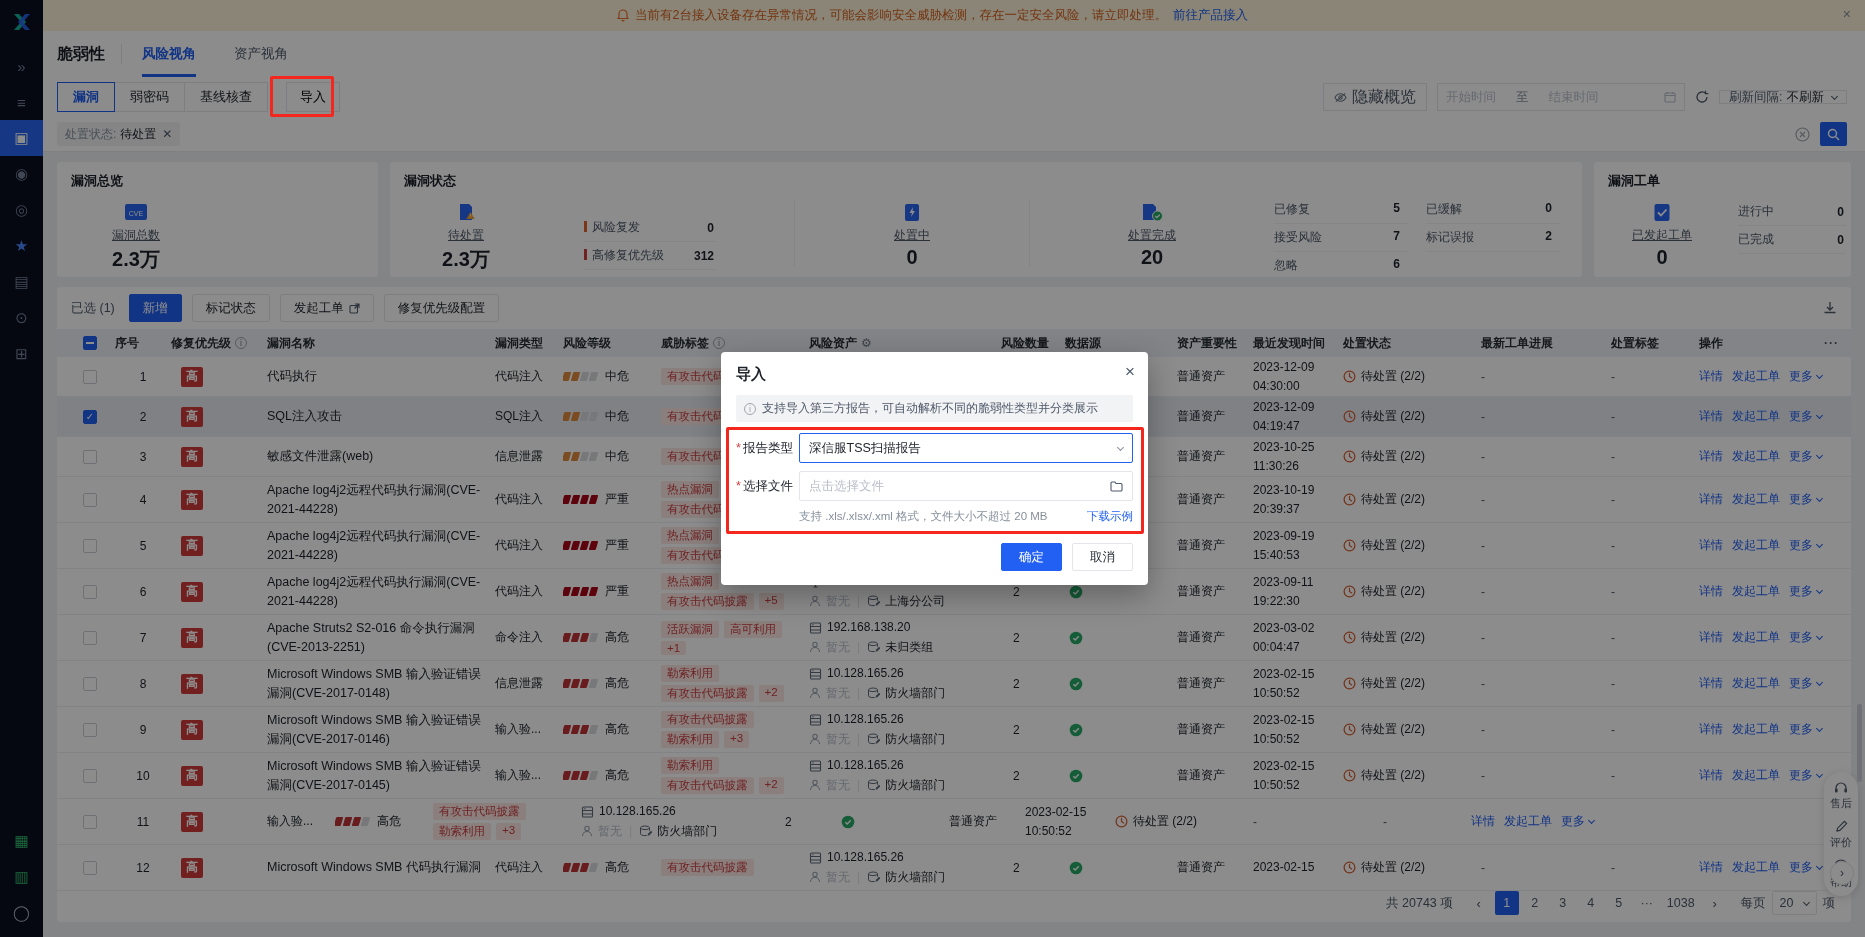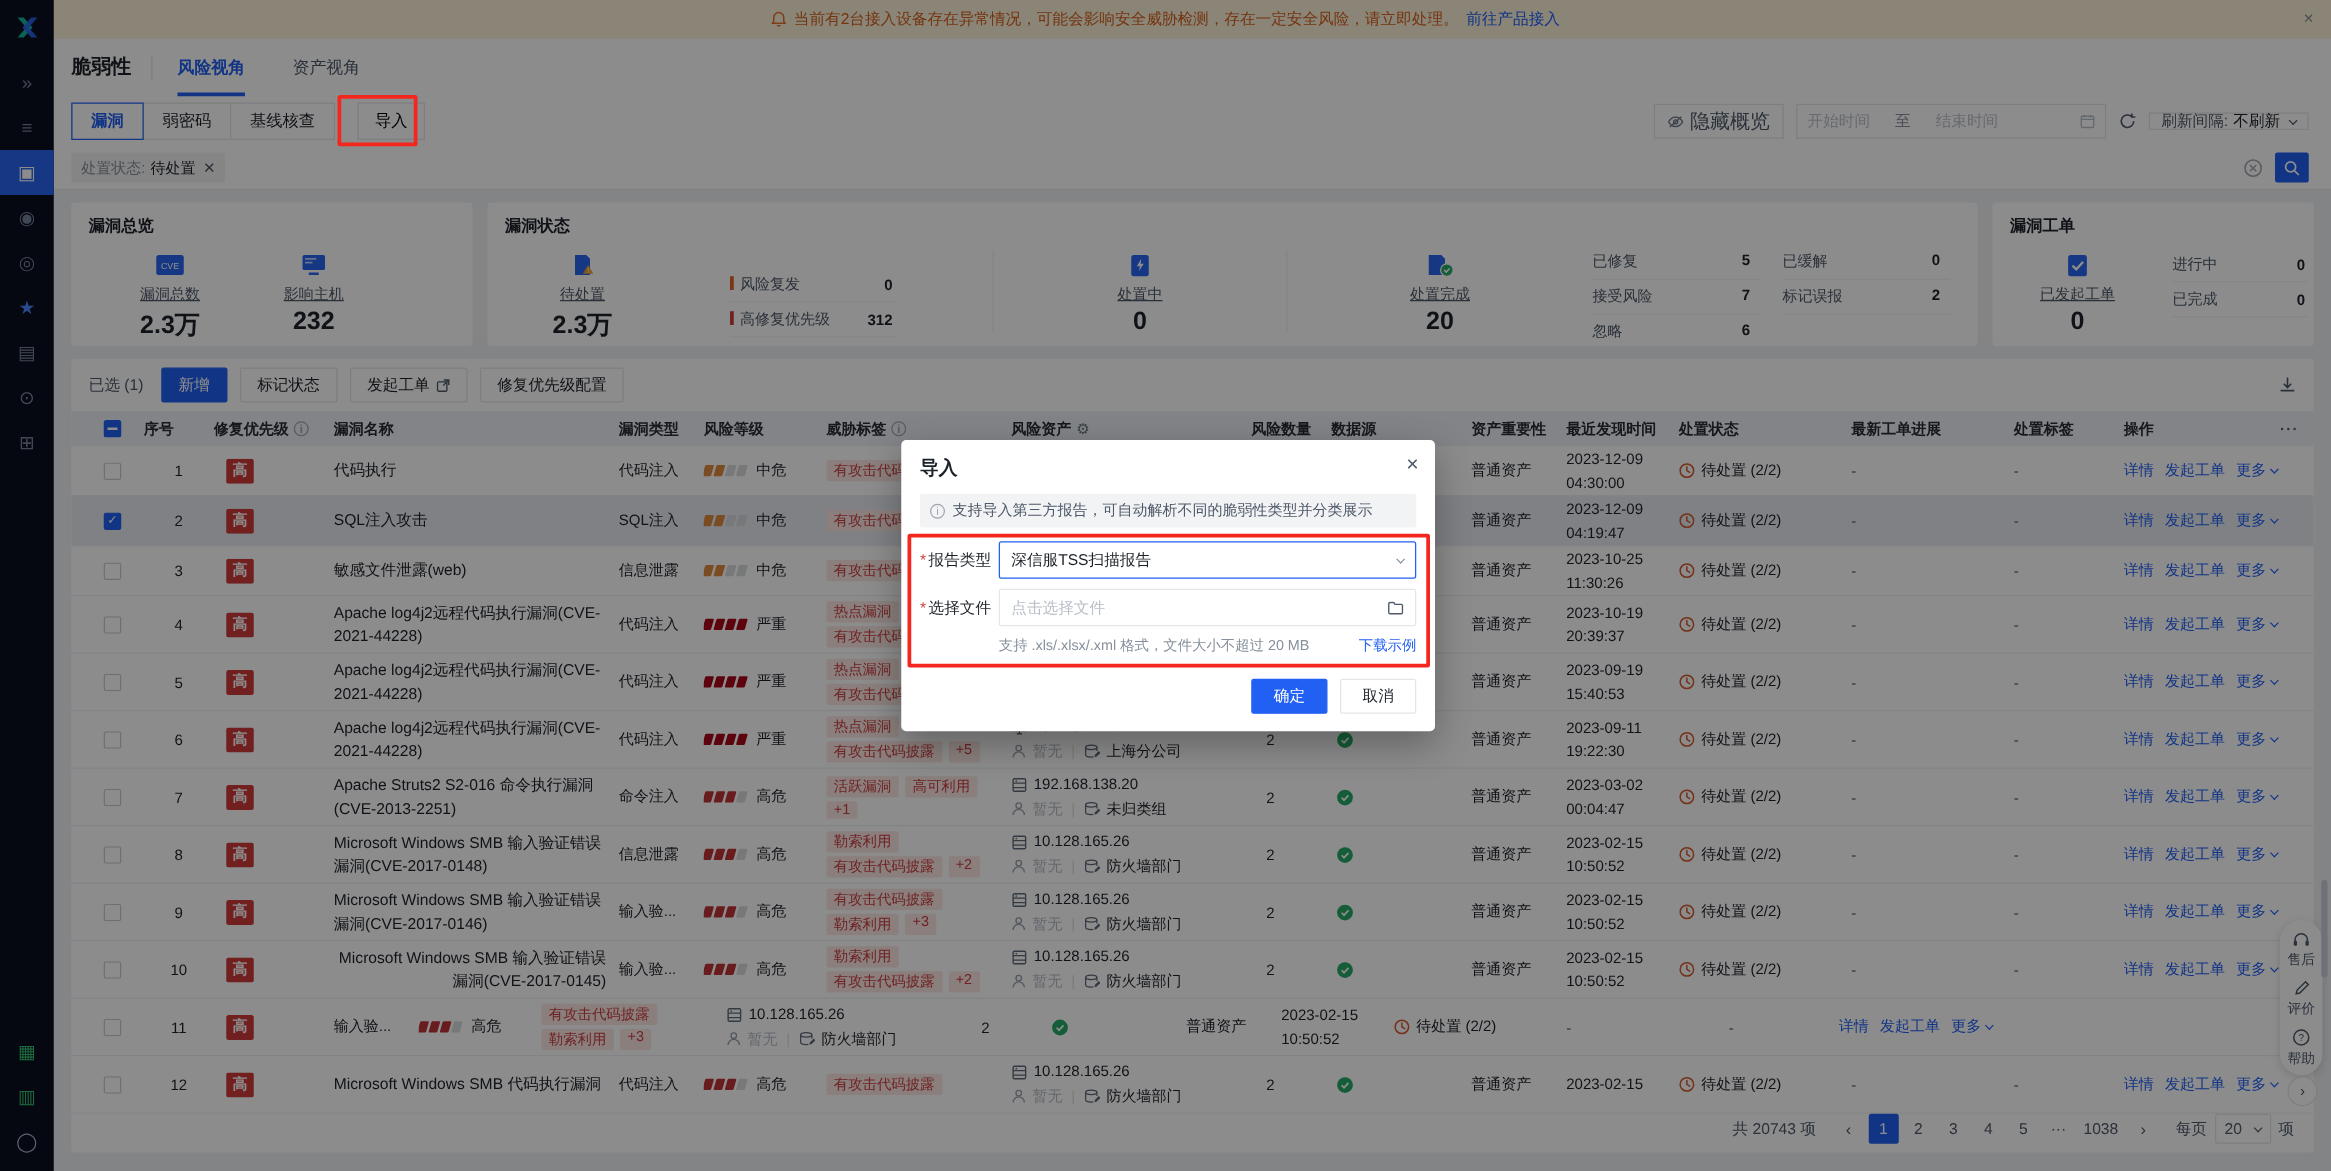--- a/index.html
+++ b/index.html
@@ -121,21 +121,21 @@
 
   .pagination { position:absolute; right:16px; bottom:7px; display:flex; align-items:center; gap:4px; font-size:12.5px; color:#4e5969; }
   .pg-total { margin-right:10px; }
   .pg { min-width:24px; height:24px; display:flex; align-items:center; justify-content:center; border-radius:2px; cursor:pointer; padding:0 4px; }
   .pg.cur { background:#2160f3; color:#fff; }
   .pg-arrow { font-size:13px; }
   .per-page { display:flex; align-items:center; gap:6px; margin-left:10px; }
   .pp-box { border:1px solid #e5e6eb; height:24px; display:flex; align-items:center; padding:0 7px; gap:6px; border-radius:2px; cursor:pointer; }
 
   
-  .float-panel { position:absolute; right:7px; top:736px; width:34px; background:#fff; border-radius:17px; box-shadow:0 2px 8px rgba(0,0,0,.15); padding:9px 0 6px 0; display:flex; flex-direction:column; align-items:center; gap:9px; z-index:3; }
+  .float-panel { position:absolute; right:7px; top:772px; width:34px; background:#fff; border-radius:17px; box-shadow:0 2px 8px rgba(0,0,0,.15); padding:9px 0 6px 0; display:flex; flex-direction:column; align-items:center; gap:9px; z-index:3; }
   .fp-item { display:flex; flex-direction:column; align-items:center; gap:2px; font-size:11px; color:#4e5969; cursor:pointer; }
   .fp-circle { width:24px; height:24px; border-radius:50%; border:1px solid #e5e6eb; display:flex; align-items:center; justify-content:center; color:#4e5969; font-size:12px; cursor:pointer; }
   .scroll-thumb { position:absolute; right:3px; top:704px; width:5px; height:78px; background:#c9ced6; border-radius:3px; z-index:3; }
 
   
   .overlay { position:absolute; inset:0; background:rgba(0,0,0,0.45); z-index:10; }
   .modal { position:absolute; left:721px; top:352px; width:427px; height:233px; background:#fff; border-radius:4px; box-shadow:0 10px 30px rgba(0,0,0,.3); z-index:20; padding:13px 15px 0 15px; }
   .modal-title { font-size:15px; font-weight:bold; }
   .modal-close { position:absolute; top:10px; right:13px; font-size:17px; color:#4e5969; cursor:pointer; }
   .modal-info { margin-top:11px; background:#f2f3f5; border-radius:2px; padding:5px 8px; font-size:12px; color:#4e5969; display:flex; align-items:center; gap:6px; }
@@ -283,31 +283,20 @@
             <div class="stat">
               <div class="s-icon">
                 <svg width="24" height="20" viewBox="0 0 24 20">
                   <rect x="1" y="2" width="22" height="16" rx="2" fill="#2866f0"></rect>
                   <text x="12" y="13.5" font-size="7" fill="#fff" text-anchor="middle" font-family="sans-serif">CVE</text>
                 </svg>
               </div>
               <div class="s-label">漏洞总数</div>
               <div class="s-value">2.3万</div>
             </div>
-            <div class="stat">
-              <div class="s-icon">
-                <svg width="22" height="20" viewBox="0 0 22 20">
-                  <rect x="2" y="2" width="18" height="12" rx="1.5" fill="#2866f0"></rect>
-                  <path d="M4 5h9M4 8h6" stroke="#bcd2ff" stroke-width="1.4"></path>
-                  <path d="M7 17h8" stroke="#2866f0" stroke-width="2"></path>
-                </svg>
-              </div>
-              <div class="s-label">影响主机</div>
-              <div class="s-value">232</div>
-            </div>
           </div>
       </div>
 
       <div class="card card2">
         <div class="card-title">漏洞状态</div>
         <div class="card2-body">
           <div class="c2a">
             <div id="status-main">
                 <div class="stat">
                   <div class="s-icon">
@@ -1116,21 +1105,21 @@
             </div>
           </div>
           <div class="t-row tall">
             <div class="cell" style="width: 44px; flex: 0 0 auto;">
               <span class="cb" style="margin-left:12px"></span>
             </div>
             <div class="cell" style="justify-content: center; width: 56px; flex: 0 0 auto;">10</div>
             <div class="cell" style="width: 96px; flex: 0 0 auto;">
               <span class="prio">高</span>
             </div>
-            <div class="cell stack" style="width: 228px; flex: 0 0 auto; text-align: right;">
+            <div class="cell stack" style="width: 228px; flex: 0 0 auto;">
               <div class="vname">Microsoft Windows SMB 输入验证错误漏洞(CVE-2017-0145)</div>
             </div>
             <div class="cell" style="width: 68px; flex: 0 0 auto;">输入验...</div>
             <div class="cell sev-high" style="width: 98px; flex: 0 0 auto;">
               <span><span class="sev-bar f"></span><span class="sev-bar f"></span><span class="sev-bar f"></span><span class="sev-bar"></span></span>
               <span class="sev-label">高危</span>
             </div>
             <div class="cell stack" style="width: 148px; flex: 0 0 auto;">
               <div class="tag-line">
                 <span class="tag">勒索利用</span>

